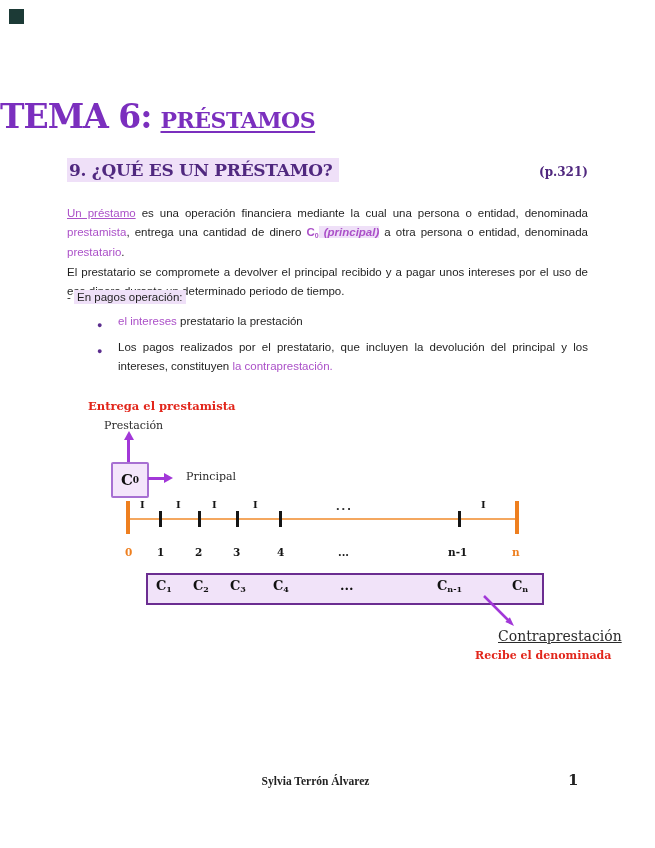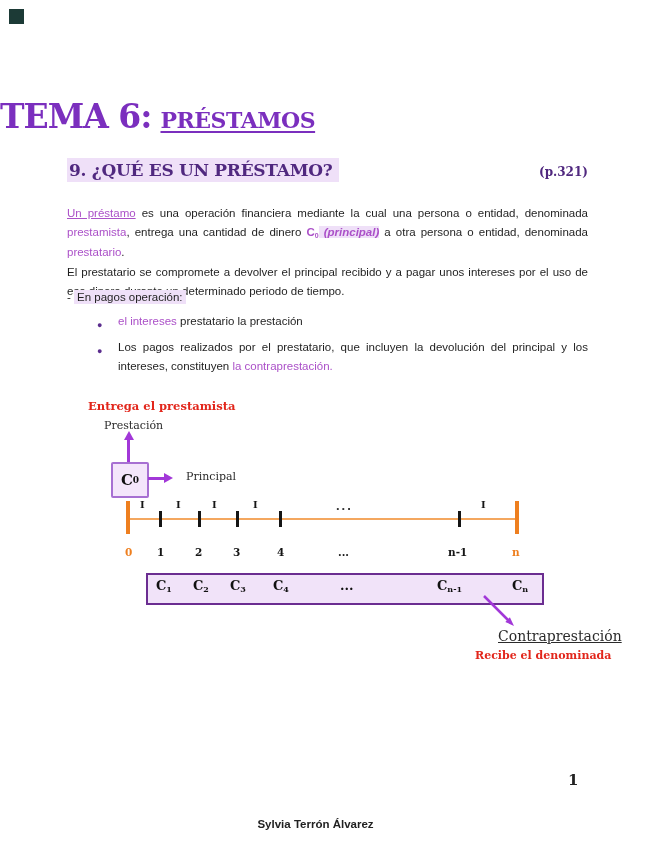--- a/index.html
+++ b/index.html
@@ -86,22 +86,22 @@
 
   .flow-box{position:absolute;left:146px;top:573px;width:394px;height:28px;background:#f1e3f9;
             border:2px solid #6b2d91;}
   .flow-cell{position:absolute;top:578px;font-family:"DejaVu Serif","Liberation Serif",serif;
              font-weight:bold;font-size:13px;color:#111;}
   .flow-cell sub{font-size:8px;vertical-align:-2px;}
   .diag-arrow{position:absolute;left:478px;top:592px;}
 
   
   .footer-author{position:absolute;left:0;right:24px;top:775px;text-align:center;
-                 font-family:Liberation Sans, sans-serif;font-weight:bold;
-                 font-size:11.5px;color:#222;margin-top:43px;}
+                 font-family:Liberation Serif, serif;font-weight:bold;
+                 font-size:11.5px;color:#222;}
   .footer-page{position:absolute;left:568px;top:771px;font-family:"DejaVu Serif","Liberation Serif",serif;
                font-weight:bold;font-size:15px;color:#222;}
 </style>
 </head>
 <body>
 
 <div class="page">
 
   <div class="corner-square"></div>
 

